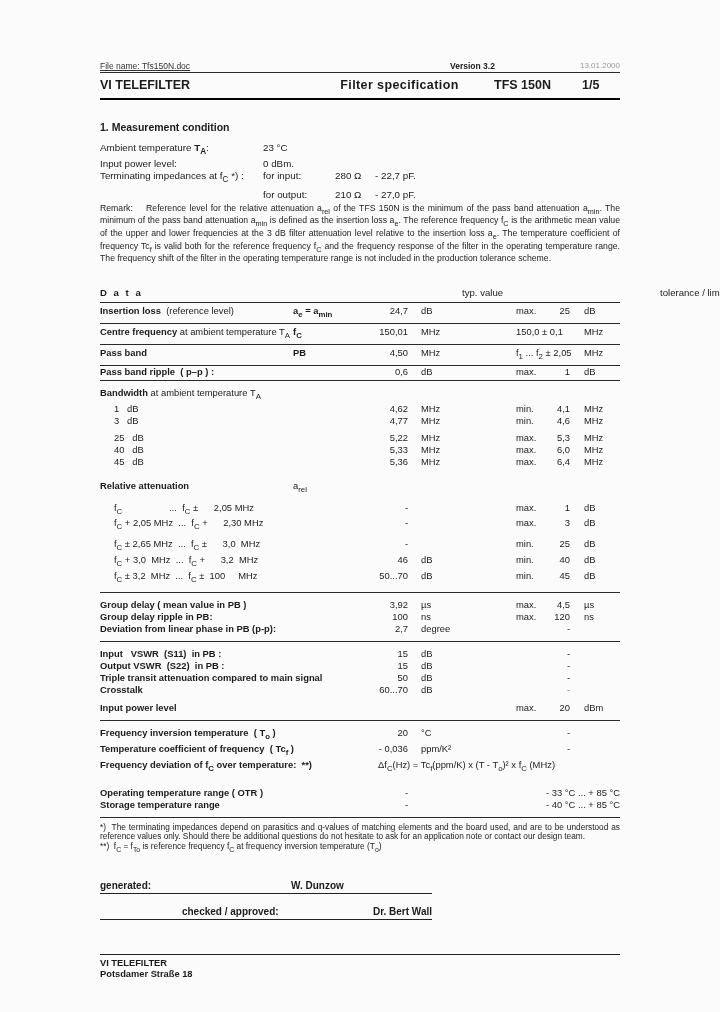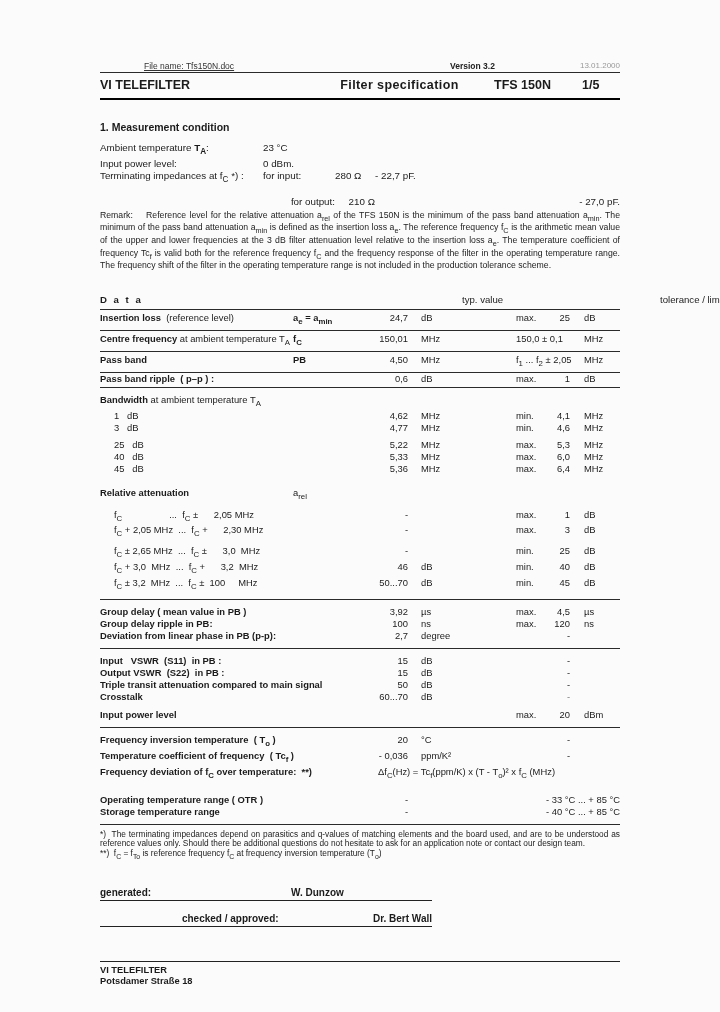--- a/index.html
+++ b/index.html
@@ -7,35 +7,35 @@
     width:720px;height:1012px;overflow:hidden;
     background:#fbfbfb;color:#1b1b1b;
     font-family:"Liberation Sans","DejaVu Sans",sans-serif;
     -webkit-font-smoothing:antialiased;
   }
   .page{padding:60px 100px 0 100px;width:520px;}
   .rule{border-top:1px solid #2a2a2a;height:0;}
   .rule.thick{border-top:2px solid #000;}
 
   
-  .hrow1{display:flex;align-items:center;font-size:8.5px;line-height:12px;margin-left:44px;}
+  .hrow1{display:flex;align-items:center;font-size:8.5px;line-height:12px;}
   .hrow1 .fname{flex:1;text-decoration:underline;color:#333;}
   .hrow1 .ver{width:92px;font-weight:bold;color:#222;}
   .hrow1 .hdate{width:78px;text-align:right;color:#999;font-size:8px;}
   .hrow2{display:flex;align-items:baseline;font-size:12.5px;font-weight:bold;padding:5px 0 6px 0;}
   .hrow2 .comp{flex:0 0 205px;}
   .hrow2 .dtitle{flex:1;text-align:center;letter-spacing:0.4px;}
   .hrow2 .part{flex:0 0 88px;text-align:left;}
   .hrow2 .pg{flex:0 0 38px;text-align:left;}
 
   
   .s-title{font-size:10.5px;font-weight:bold;margin-top:21px;}
   .mc{margin-top:9px;font-size:9.8px;}
   .mc-row{display:grid;grid-template-columns:163px 72px 40px auto;line-height:12.2px;}
-  .mc-row.out{margin-top:9px;text-align:right;}
+  .mc-row.out{margin-top:2px;}
 
   
   .remark{margin-top:3px;font-size:8.7px;line-height:9.9px;text-align:justify;color:#222;}
 
   
   .tbl{margin-top:23px;font-size:9.4px;}
   .tr{display:grid;grid-template-columns:193px 85px 30px 108px 32px 22px 50px;
       align-items:baseline;line-height:12px;min-height:12px;}
   .tr.pad{padding:2px 0 2px 0;}
   .c1{grid-column:1;}

